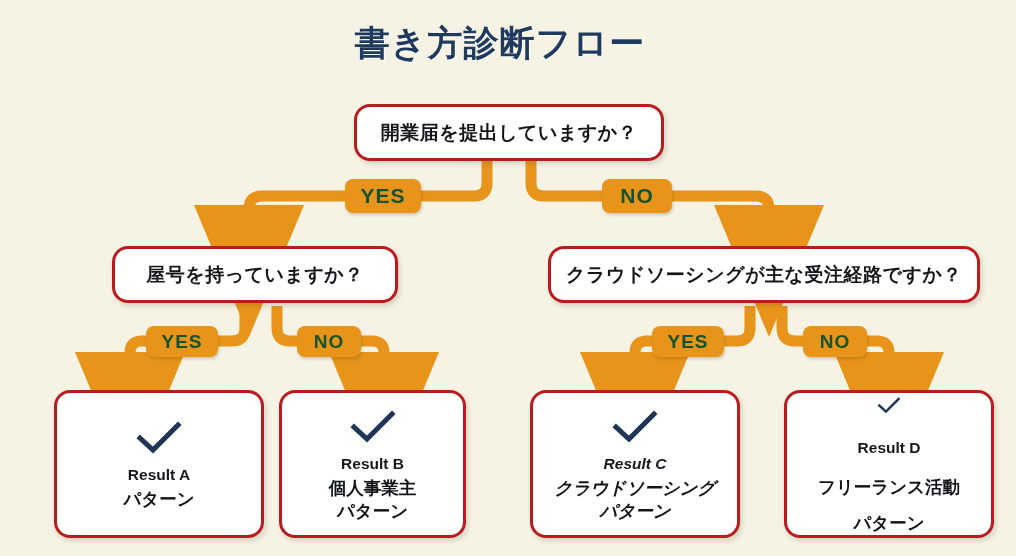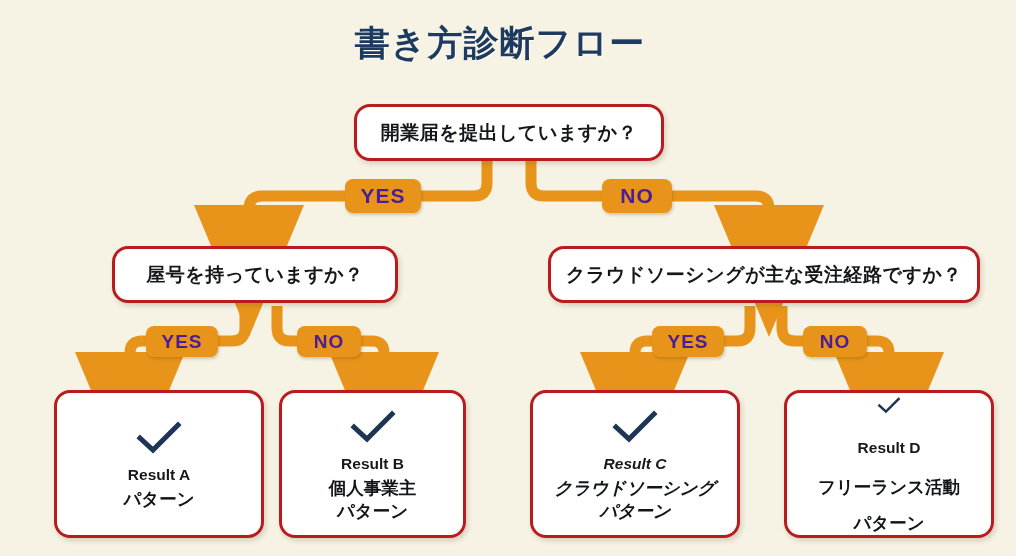--- a/index.html
+++ b/index.html
@@ -83,21 +83,21 @@
     font-weight: bold;
     color: #111418;
     line-height: 1.3;
     text-align: center;
     white-space: nowrap;
   }
   
   .chip {
     position: absolute;
     background: #e8941a;
-    color: #4c1d95;
+    color: #14532d;
     font-weight: bold;
     border-radius: 8px;
     display: flex;
     align-items: center;
     justify-content: center;
     letter-spacing: 1px;
     box-shadow: 1px 2px 3px rgba(90,70,20,.25);
     box-sizing: border-box;
   }
   .chip-lg { font-size: 21px; height: 34px; }

